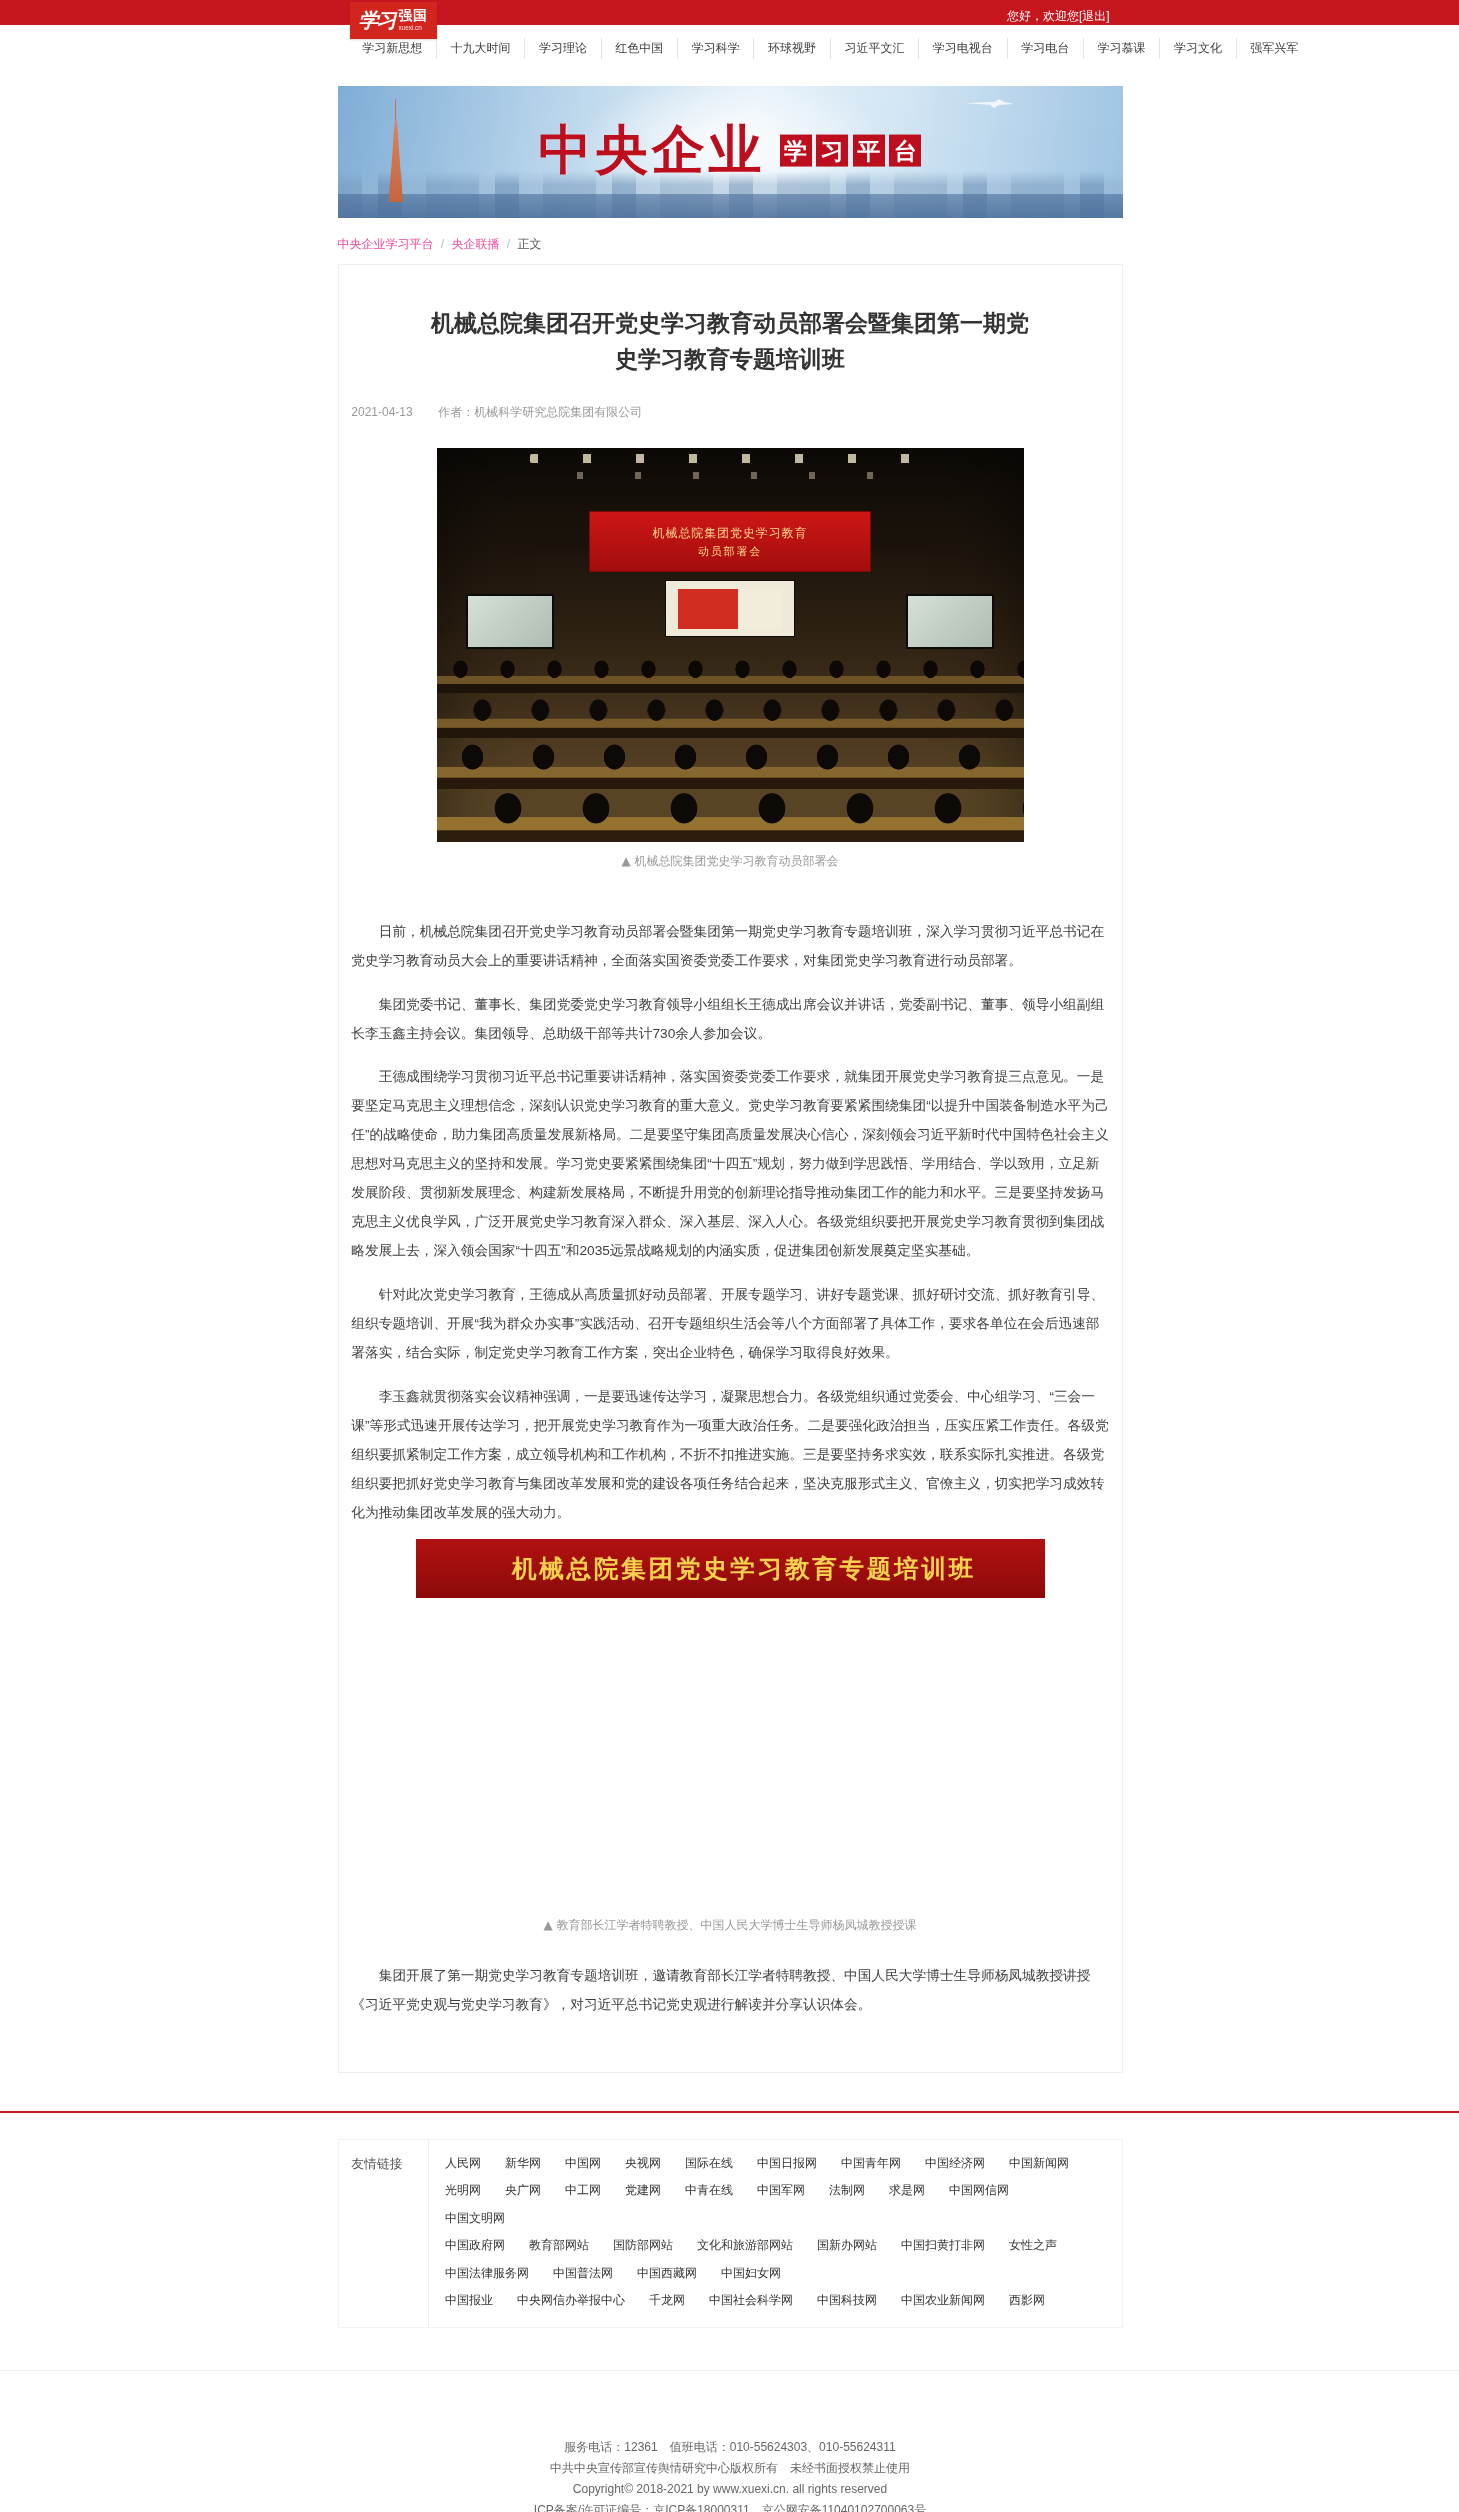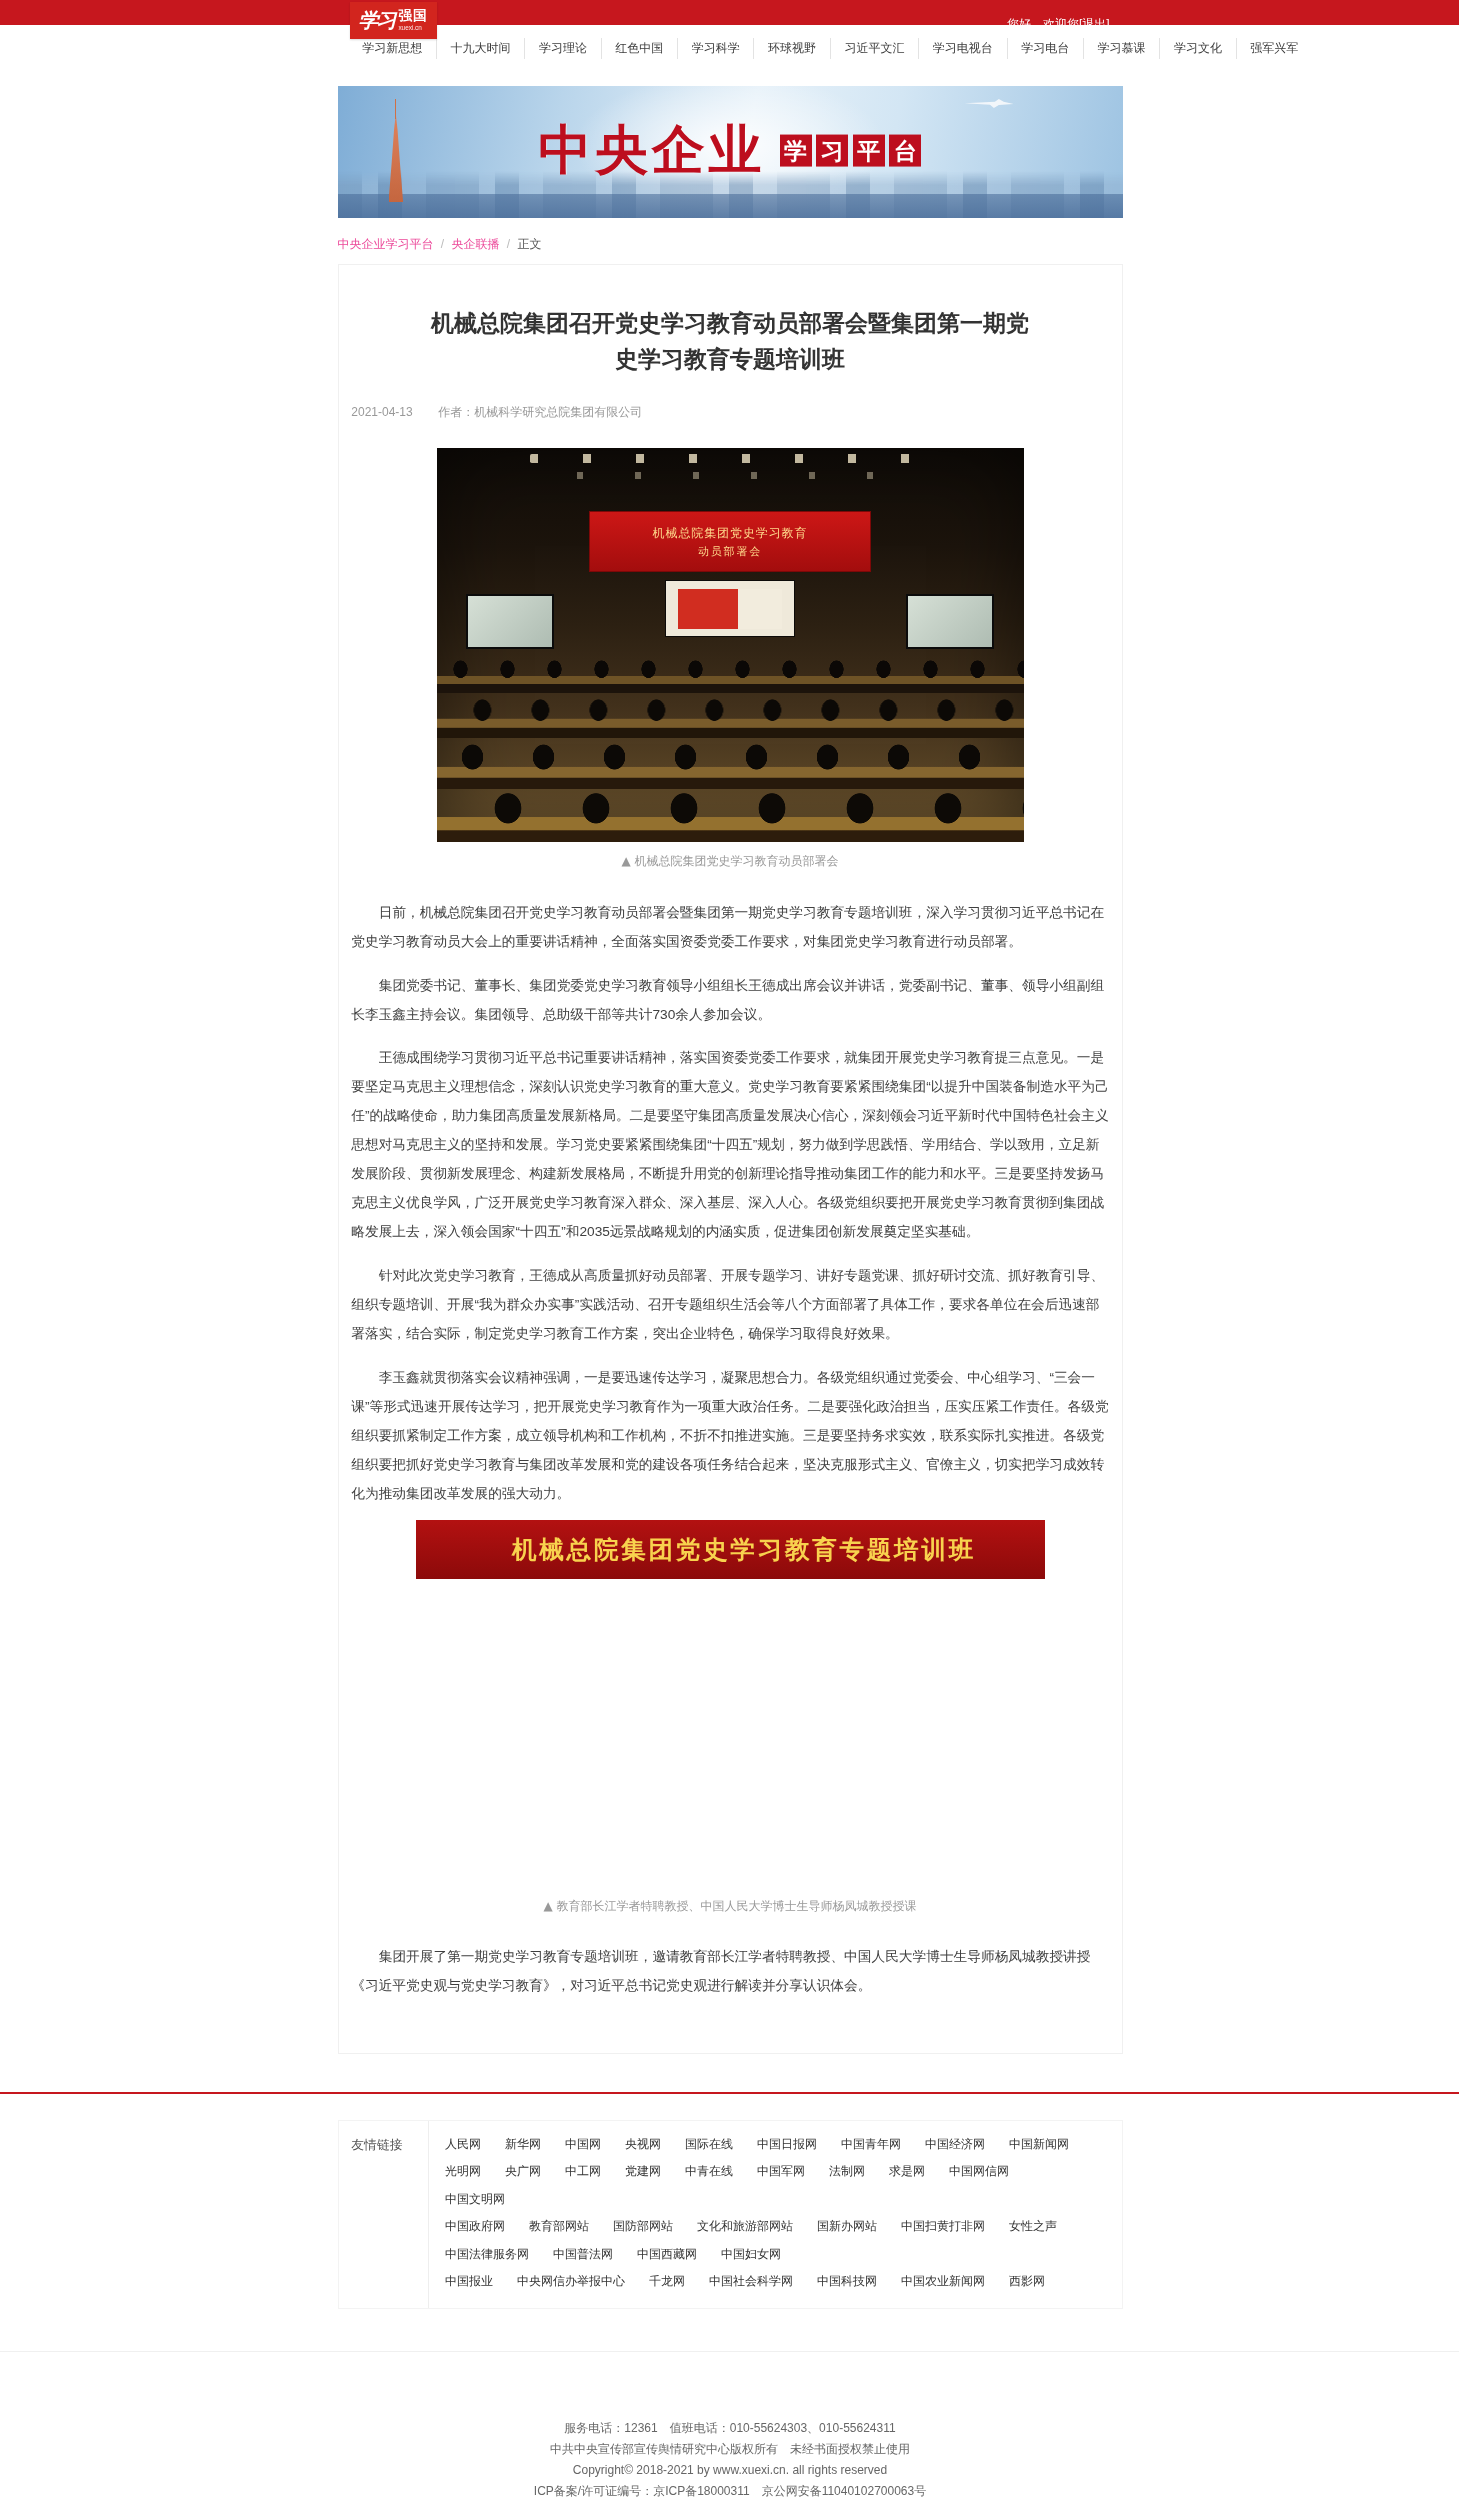--- a/index.html
+++ b/index.html
@@ -15,21 +15,21 @@
   .topbar { height: 24.6px; background: #c6171e; position: relative; z-index: 5; }
   .logo-box {
     position: absolute; left: 12px; top: 1.8px; width: 87px; height: 37px;
     background: #d2251e; color: #fff; display: flex; align-items: center;
     justify-content: center; gap: 3.6px; cursor: pointer; box-shadow: 0 0.9px 1.8px rgba(0,0,0,.15);
   }
   .logo-callig { font-family: "DejaVu Serif", serif; font-style: italic; font-weight: bold; font-size: 20px; letter-spacing: -1.8px; }
   .logo-right { display: flex; flex-direction: column; line-height: 1; }
   .logo-strong { font-weight: bold; font-size: 13.7px; letter-spacing: 0.9px; }
   .logo-sub { font-size: 6.4px; margin-top: 1.8px; opacity: .9; }
-  .welcome { position: absolute; right: 12.8px; top: 12px; height: 41px; line-height: 24.6px; color: #fff; font-size: 12px; }
+  .welcome { position: absolute; right: 12.8px; top: 4px; height: 41px; line-height: 24.6px; color: #fff; font-size: 12px; }
   .welcome a { color: #fff; text-decoration: none; cursor: pointer; }
 
   
   .navbar { background: #fff; height: 48px; }
   .nav-menu { display: flex; align-items: center; height: 48px; padding-left: 11px; }
   .nav-item {
     font-size: 12px; color: #3c3c3c; text-decoration: none; cursor: pointer;
     padding: 1.8px 13.7px; border-right: 0.9px solid #e3e3e3; white-space: nowrap;
   }
   .nav-item:last-child { border-right: none; }
@@ -76,21 +76,21 @@
   .card { margin-top: 11px; background: #fff; border: 0.9px solid #f0f0f0; padding: 40px 12.8px 53px; }
   .article-title { width: 620px; margin: 0 auto; text-align: center; font-size: 23px;
     line-height: 36px; font-weight: bold; color: #333; }
   .meta { margin-top: 27px; font-size: 12px; color: #999; }
   .meta .gap { display: inline-block; width: 25.5px; }
 
   figure { margin: 0; }
   .figcap { margin-top: 11px; text-align: center; color: #999; font-size: 12px;
     font-family: "DejaVu Serif", serif; }
 
-  .body-text { margin-top: 28px; }
+  .body-text { margin-top: 47px; }
   .body-text p { font-size: 13.7px; line-height: 29px; color: #404040; text-indent: 2em; margin-bottom: 14.6px; }
   .body-text p:last-child { margin-bottom: 0; }
   .after-fig { margin-top: 27px; }
 
   
   .photo1 { position: relative; width: 587px; height: 394px; margin: 27px auto 0; overflow: hidden;
     background: linear-gradient(180deg,#100c08 0%,#1c140c 25%,#2c2012 45%,#41301b 65%,#5a4526 85%,#6f5730 100%);
     box-shadow: inset 0 0 82px rgba(0,0,0,.55); }
   .p1-lights { position: absolute; top: 5.5px; left: 16%; width: 68%; height: 9px; border-radius: 1.8px;
     background: repeating-linear-gradient(90deg, rgba(255,243,210,.75) 0 8.2px, transparent 8.2px 53px); filter: blur(0.5px); }

